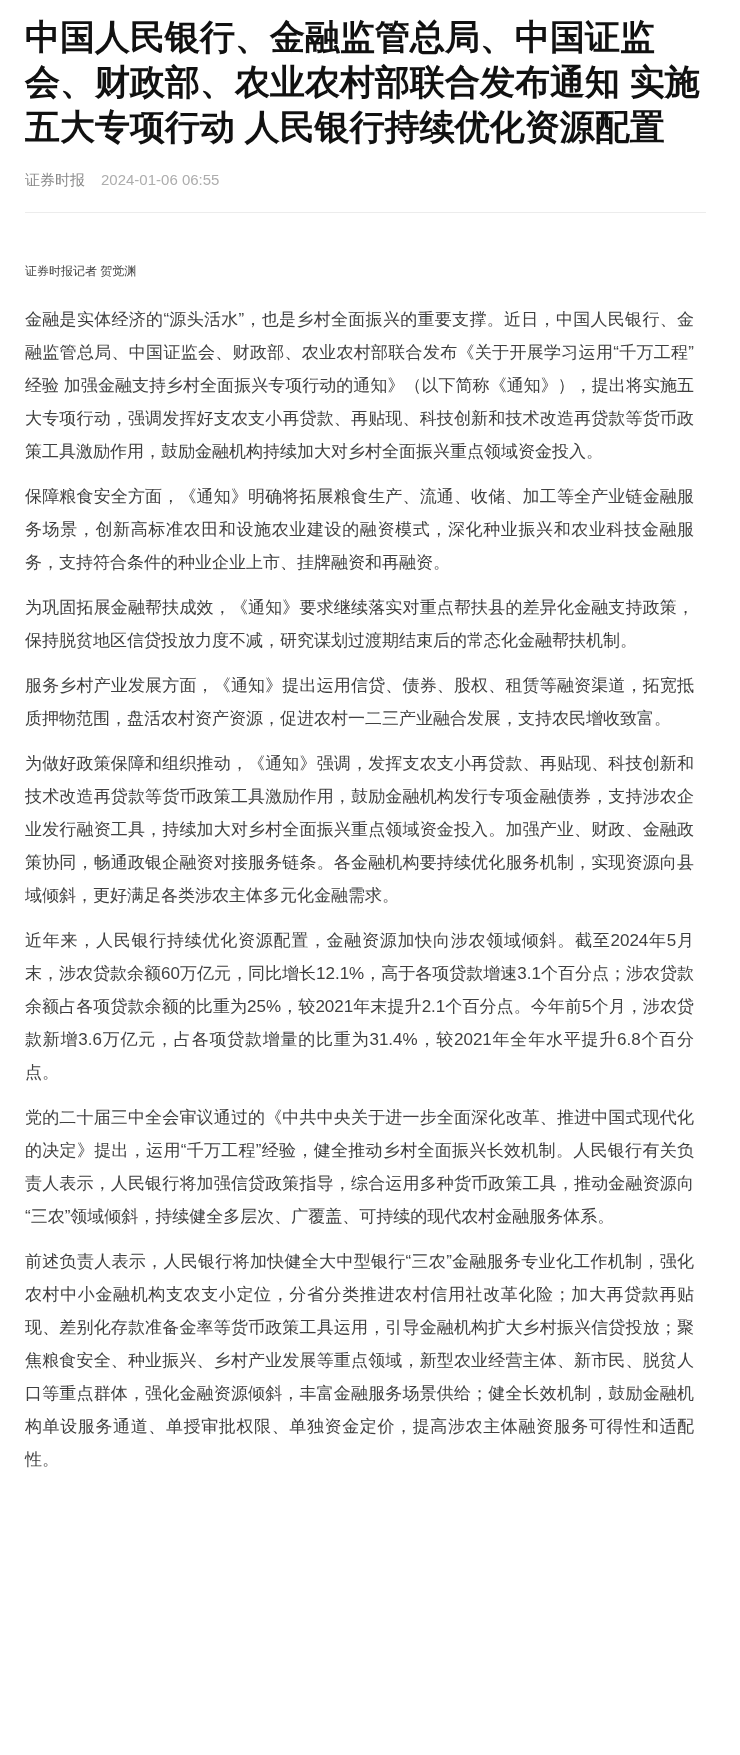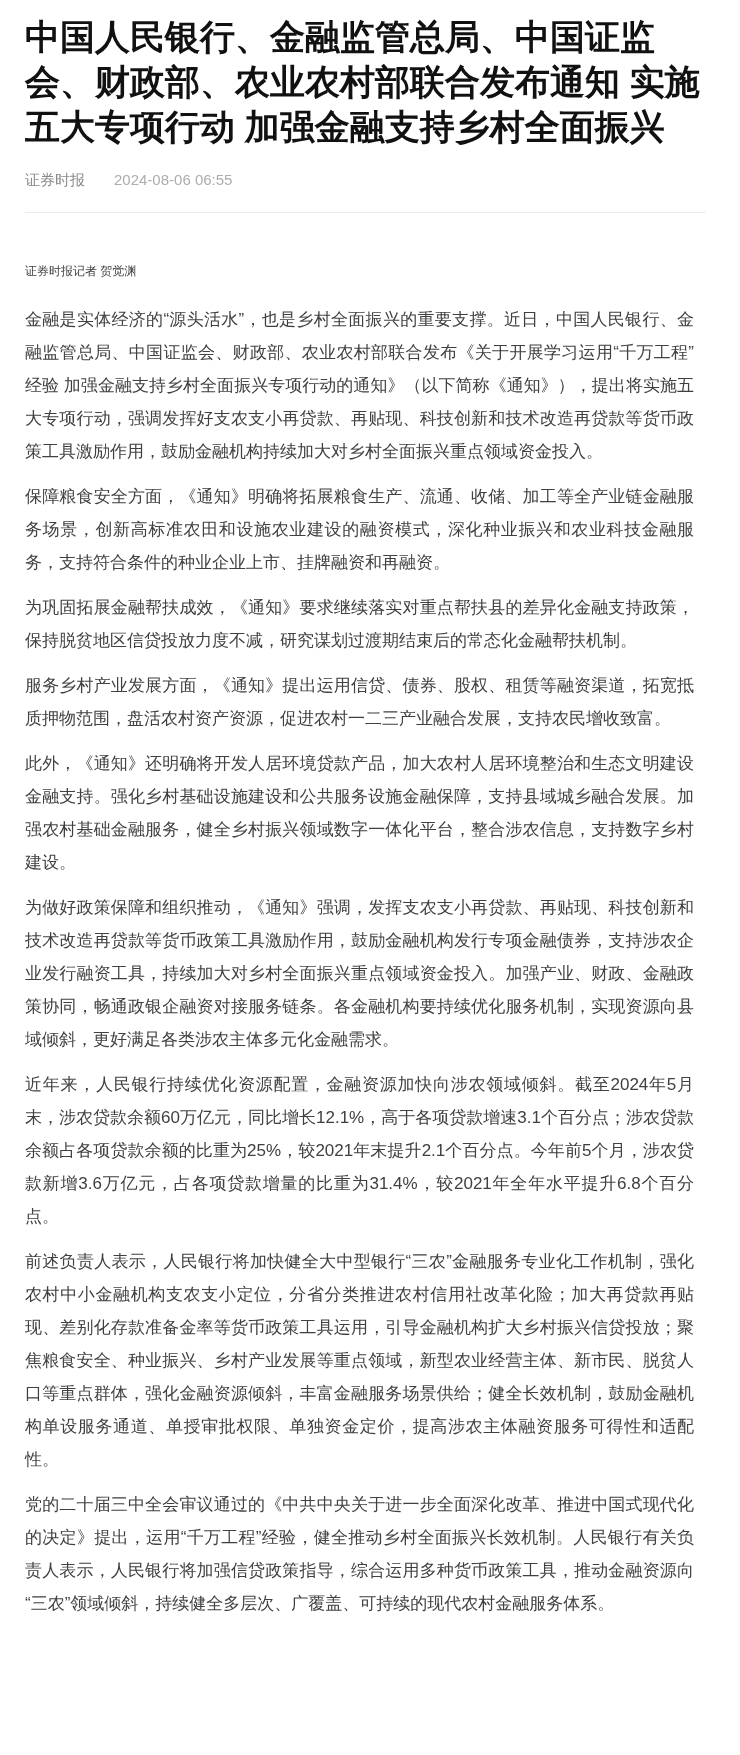--- a/index.html
+++ b/index.html
@@ -26,21 +26,21 @@
     letter-spacing: 0;
   }
   .title .title-line {
     display: block;
     white-space: nowrap;
   }
   .meta-row {
     margin-top: 20px;
     display: flex;
     align-items: baseline;
-    gap: 29px;
+    gap: 16px;
     font-size: 15px;
     line-height: 21px;
   }
   .meta-source {
     color: #8a8a8a;
   }
   .meta-time {
     color: #adadad;
   }
   .divider {
@@ -71,37 +71,36 @@
   }
 </style>
 </head>
 <body>
 
 <div class="article">
 
   <h1 class="title">
     <span class="title-line">中国人民银行、金融监管总局、中国证监</span>
     <span class="title-line">会、财政部、农业农村部联合发布通知 实施</span>
-    <span class="title-line">五大专项行动 加强金融支持乡村全面振兴</span>
+    <span class="title-line">五大专项行动 人民银行持续优化资源配置</span>
   </h1>
 
   <div class="meta-row">
     <span class="meta-source">证券时报</span>
-    <span class="meta-time">2024-08-06 06:55</span>
+    <span class="meta-time">2024-01-06 06:55</span>
   </div>
 
   <div class="divider"></div>
 
   <p class="reporter-line">证券时报记者 贺觉渊</p>
 
   <div class="content">
       <p>金融是实体经济的“源头活水”，也是乡村全面振兴的重要支撑。近日，中国人民银行、金融监管总局、中国证监会、财政部、农业农村部联合发布《关于开展学习运用“千万工程”经验 加强金融支持乡村全面振兴专项行动的通知》（以下简称《通知》），提出将实施五大专项行动，强调发挥好支农支小再贷款、再贴现、科技创新和技术改造再贷款等货币政策工具激励作用，鼓励金融机构持续加大对乡村全面振兴重点领域资金投入。</p>
       <p>保障粮食安全方面，《通知》明确将拓展粮食生产、流通、收储、加工等全产业链金融服务场景，创新高标准农田和设施农业建设的融资模式，深化种业振兴和农业科技金融服务，支持符合条件的种业企业上市、挂牌融资和再融资。</p>
       <p>为巩固拓展金融帮扶成效，《通知》要求继续落实对重点帮扶县的差异化金融支持政策，保持脱贫地区信贷投放力度不减，研究谋划过渡期结束后的常态化金融帮扶机制。</p>
       <p>服务乡村产业发展方面，《通知》提出运用信贷、债券、股权、租赁等融资渠道，拓宽抵质押物范围，盘活农村资产资源，促进农村一二三产业融合发展，支持农民增收致富。</p>
-      <p>此外，《通知》还明确将开发人居环境贷款产品，加大农村人居环境整治和生态文明建设金融支持。强化乡村基础设施建设和公共服务设施金融保障，支持县域城乡融合发展。加强农村基础金融服务，健全乡村振兴领域数字一体化平台，整合涉农信息，支持数字乡村建设。</p>
       <p>为做好政策保障和组织推动，《通知》强调，发挥支农支小再贷款、再贴现、科技创新和技术改造再贷款等货币政策工具激励作用，鼓励金融机构发行专项金融债券，支持涉农企业发行融资工具，持续加大对乡村全面振兴重点领域资金投入。加强产业、财政、金融政策协同，畅通政银企融资对接服务链条。各金融机构要持续优化服务机制，实现资源向县域倾斜，更好满足各类涉农主体多元化金融需求。</p>
       <p>近年来，人民银行持续优化资源配置，金融资源加快向涉农领域倾斜。截至2024年5月末，涉农贷款余额60万亿元，同比增长12.1%，高于各项贷款增速3.1个百分点；涉农贷款余额占各项贷款余额的比重为25%，较2021年末提升2.1个百分点。今年前5个月，涉农贷款新增3.6万亿元，占各项贷款增量的比重为31.4%，较2021年全年水平提升6.8个百分点。</p>
+      <p>党的二十届三中全会审议通过的《中共中央关于进一步全面深化改革、推进中国式现代化的决定》提出，运用“千万工程”经验，健全推动乡村全面振兴长效机制。人民银行有关负责人表示，人民银行将加强信贷政策指导，综合运用多种货币政策工具，推动金融资源向“三农”领域倾斜，持续健全多层次、广覆盖、可持续的现代农村金融服务体系。</p>
       <p>前述负责人表示，人民银行将加快健全大中型银行“三农”金融服务专业化工作机制，强化农村中小金融机构支农支小定位，分省分类推进农村信用社改革化险；加大再贷款再贴现、差别化存款准备金率等货币政策工具运用，引导金融机构扩大乡村振兴信贷投放；聚焦粮食安全、种业振兴、乡村产业发展等重点领域，新型农业经营主体、新市民、脱贫人口等重点群体，强化金融资源倾斜，丰富金融服务场景供给；健全长效机制，鼓励金融机构单设服务通道、单授审批权限、单独资金定价，提高涉农主体融资服务可得性和适配性。</p>
-      <p>党的二十届三中全会审议通过的《中共中央关于进一步全面深化改革、推进中国式现代化的决定》提出，运用“千万工程”经验，健全推动乡村全面振兴长效机制。人民银行有关负责人表示，人民银行将加强信贷政策指导，综合运用多种货币政策工具，推动金融资源向“三农”领域倾斜，持续健全多层次、广覆盖、可持续的现代农村金融服务体系。</p>
     </div>
 
 </div>
 
 </body></html>

